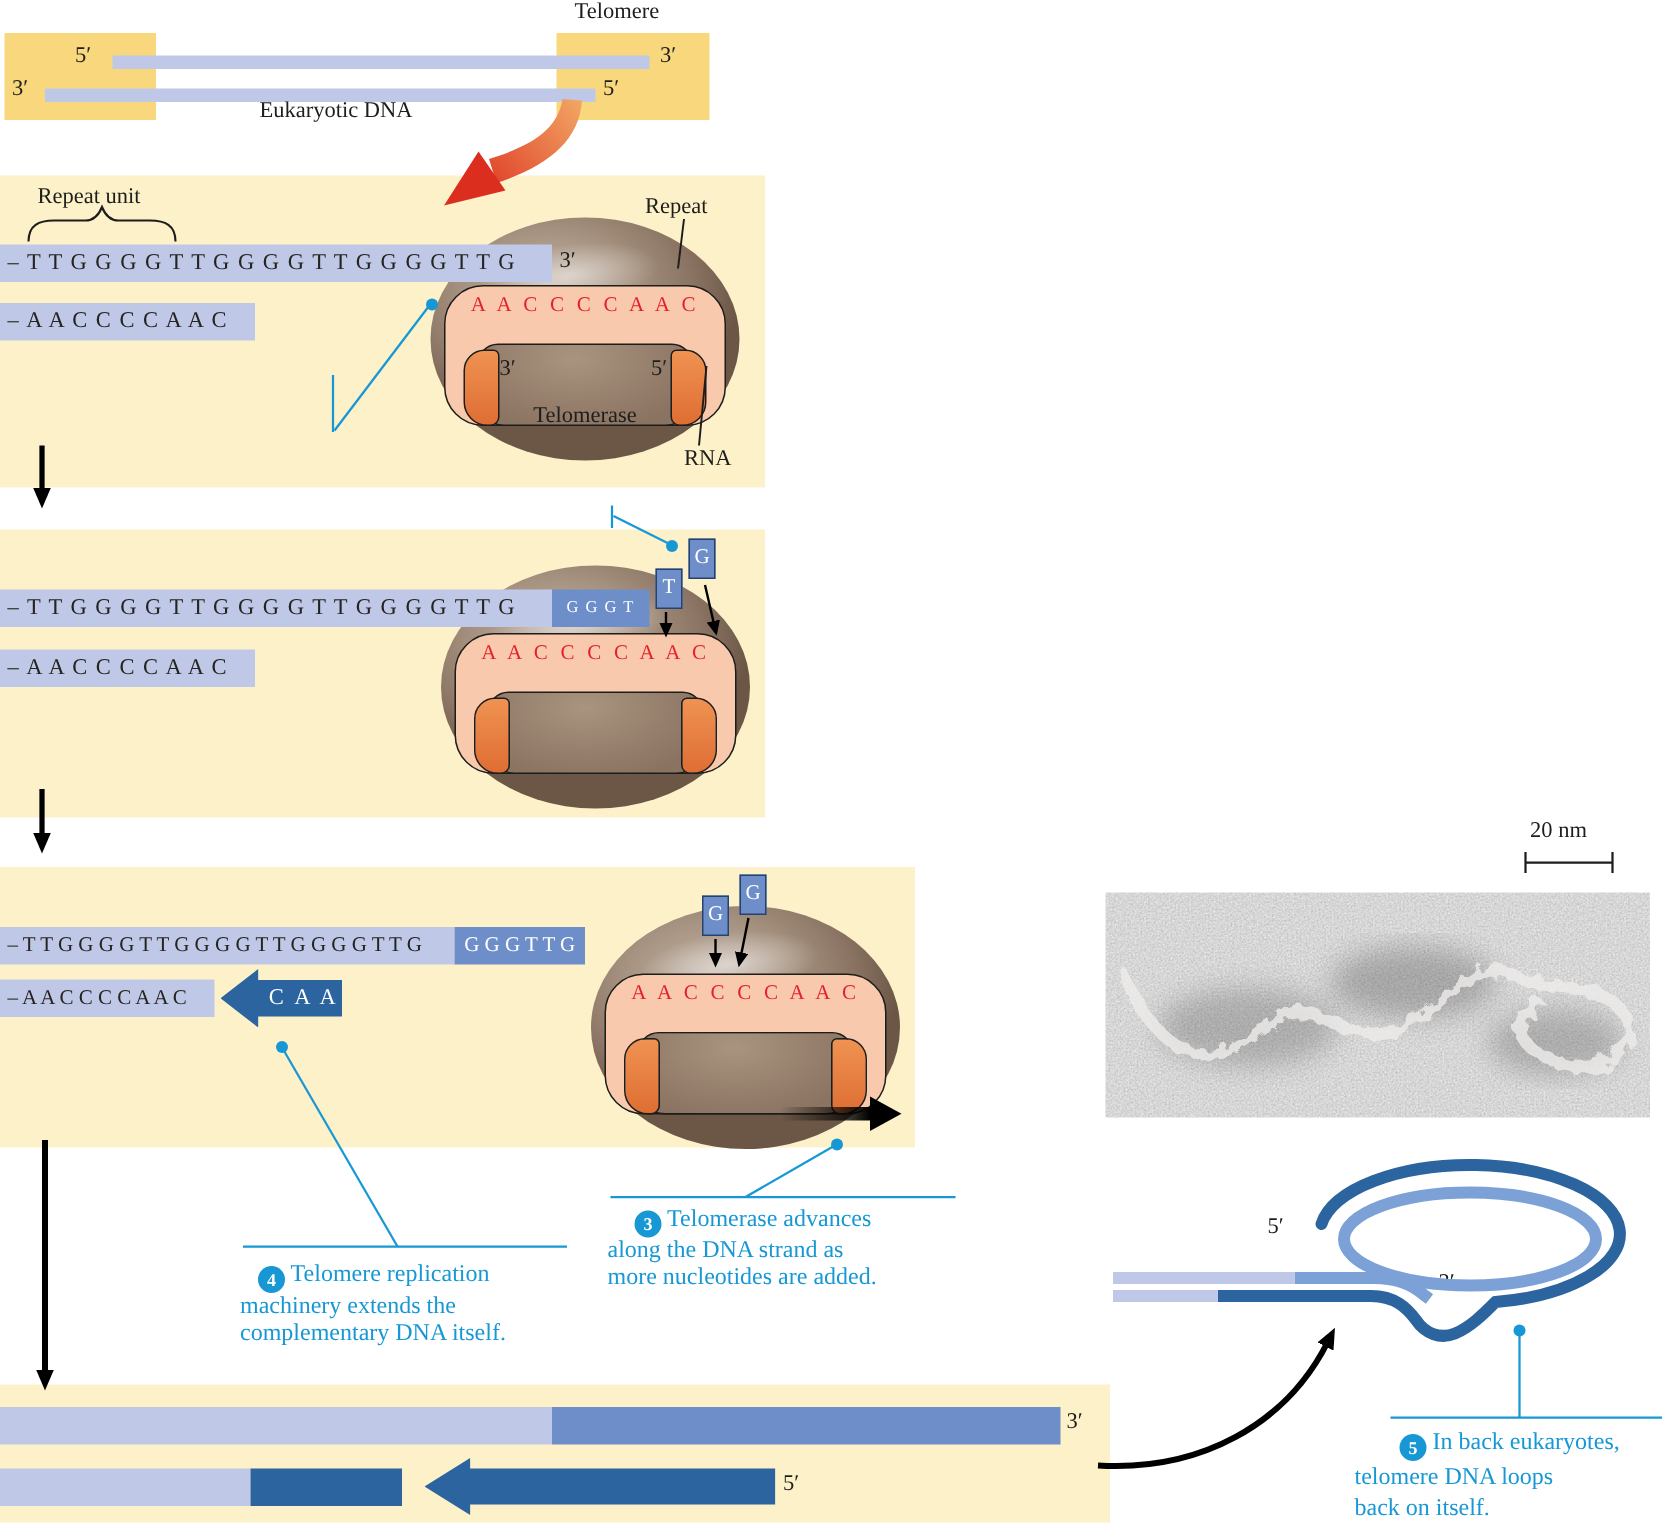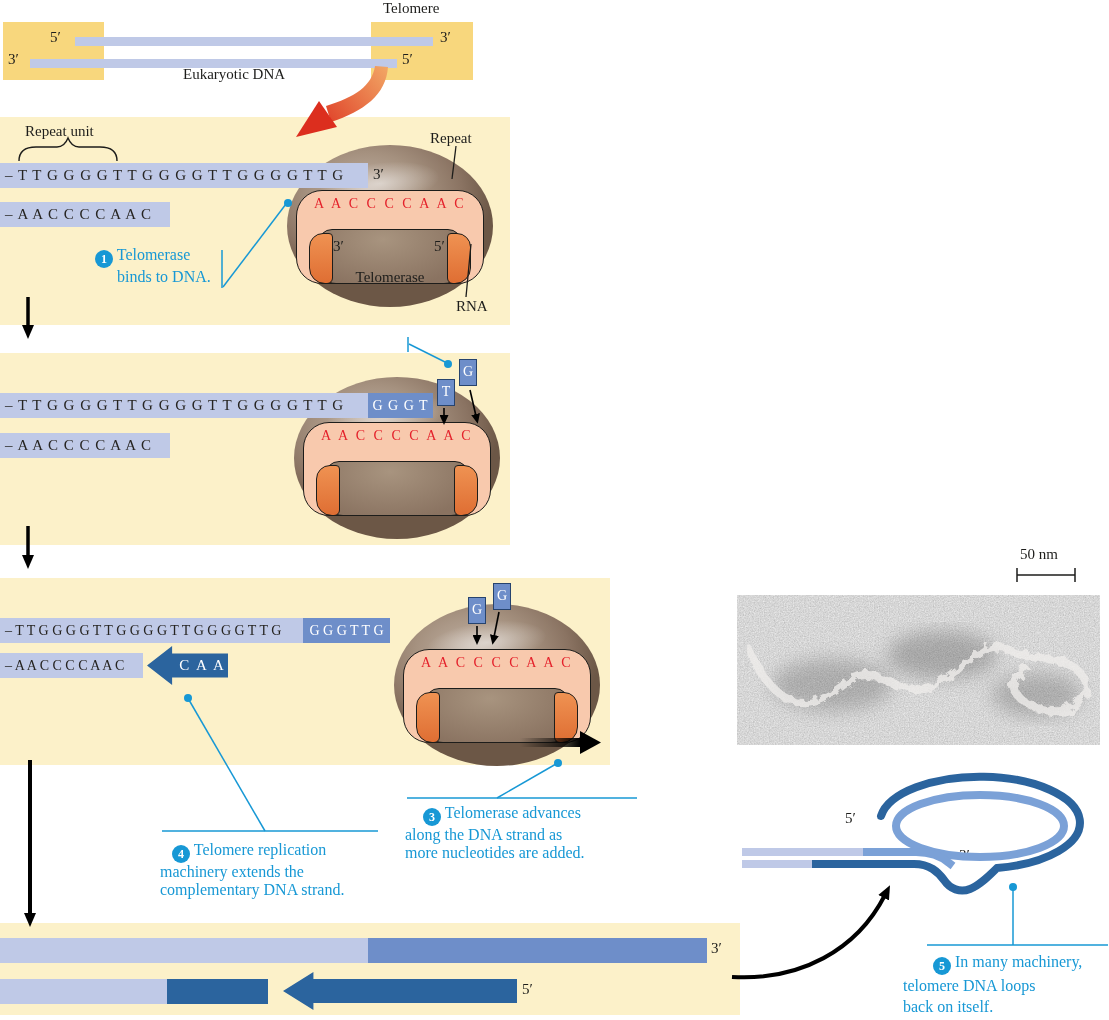--- a/index.html
+++ b/index.html
@@ -6,21 +6,21 @@
   #stage{position:relative;width:1109px;height:1020px;background:#fff;overflow:hidden;
          font-family:Liberation Serif, serif;color:#1d1d1b;}
   .abs{position:absolute;}
   .panel{position:absolute;background:#fcf1c9;}
   .ybox{position:absolute;background:#f8d77d;}
   .bar{position:absolute;background:#bfc9e7;height:9px;}
   .lbl{position:absolute;font-size:15px;color:#1d1d1b;white-space:nowrap;}
   .seqbar{position:absolute;height:25px;line-height:25px;background:#bfc9e7;color:#262421;
           font-size:15px;letter-spacing:1px;white-space:nowrap;padding-left:5px;box-sizing:border-box;}
   .seqext{position:absolute;height:25px;line-height:25px;background:#6e8ec9;color:#fff;
-          font-size:14px;letter-spacing:1px;white-space:nowrap;text-align:center;}
+          font-size:11px;letter-spacing:1px;white-space:nowrap;text-align:center;}
   .sm{font-size:14px;letter-spacing:0;}
   .step{position:absolute;color:#1798d5;font-size:16px;line-height:18px;white-space:nowrap;}
   .step .ml{display:inline-block;}
   .stepnum{display:inline-block;width:18px;height:18px;border-radius:50%;background:#1798d5;
            color:#fff;font-size:12px;font-weight:bold;text-align:center;line-height:18px;vertical-align:-3px;}
   .blob{position:absolute;width:206px;height:162px;}
   .blob-body{position:absolute;inset:0;border-radius:50%;
      background:radial-gradient(ellipse 62% 56% at 38% 30%, #c3b4a7 0%, #a5917f 45%, #8a7362 76%, #6c5746 100%);}
   .blob-body::after{content:'';position:absolute;left:16%;top:11%;width:58%;height:25%;border-radius:50%;
      background:radial-gradient(ellipse at center, rgba(255,255,255,.5), rgba(255,255,255,0) 72%);
@@ -57,21 +57,21 @@
 
   <div class="lbl" style="left:383px;top:0px;">Telomere</div>
   <div class="ybox" style="left:3px;top:22px;width:101px;height:58px;"></div>
   <div class="ybox" style="left:371px;top:22px;width:102px;height:58px;"></div>
   <div class="bar" style="left:75px;top:37px;width:358px;"></div>
   <div class="bar" style="left:30px;top:59px;width:367px;"></div>
   <div class="lbl" style="left:50px;top:29px;">5′</div>
   <div class="lbl" style="left:440px;top:29px;">3′</div>
   <div class="lbl" style="left:8px;top:51px;">3′</div>
   <div class="lbl" style="left:402px;top:51px;">5′</div>
-  <div class="lbl" style="left:183px;top:66px;">Eukaryotic DNA</div>
+  <div class="lbl" style="left:173px;top:66px;">Eukaryotic DNA</div>
 
   <div class="panel" style="left:0;top:117px;width:510px;height:208px;"></div>
   <div class="lbl" style="left:25px;top:123px;">Repeat unit</div>
 
   <div class="blob" style="left:287px;top:145px;">
     <div class="blob-body"></div>
     <div class="rna-arch"></div>
     <div class="rna-inner"></div>
     <div class="curl curl-l"></div>
     <div class="curl curl-r"></div>
@@ -81,25 +81,20 @@
     <div class="lbl blob-name">Telomerase</div>
   </div>
 
   <div class="seqbar" style="left:0;top:163px;width:368px;">– T T G G G G T T G G G G T T G G G G T T G</div>
   <div class="lbl" style="left:373px;top:166px;">3′</div>
   <div class="seqbar" style="left:0;top:202px;width:170px;">– A A C C C C A A C</div>
 
   <div class="lbl" style="left:430px;top:130px;">Repeat</div>
   <div class="lbl" style="left:456px;top:298px;">RNA</div>
 
-  <div class="step" style="left:95px;top:246px;">
-    <span class="stepnum">1</span>
-    <span>Telomerase</span><br>
-    <span class="ml" style="margin-left:22px;">binds to DNA.</span>
-  </div>
 
 
   <div class="panel" style="left:0;top:353px;width:510px;height:192px;"></div>
 
   <div class="blob" style="left:294px;top:377px;">
     <div class="blob-body"></div>
     <div class="rna-arch"></div>
     <div class="rna-inner"></div>
     <div class="curl curl-l"></div>
     <div class="curl curl-r"></div>
@@ -139,33 +134,33 @@
     <span class="ml" style="margin-left:18px;"><span class="stepnum">3</span>
     <span>Telomerase advances</span></span><br>
     <span>along the DNA strand as</span><br>
     <span>more nucleotides are added.</span>
   </div>
 
   <div class="step" style="left:160px;top:841px;">
     <span class="ml" style="margin-left:12px;"><span class="stepnum">4</span>
     <span>Telomere replication</span></span><br>
     <span>machinery extends the</span><br>
-    <span>complementary DNA strand.</span>
+    <span>complementary DNA itself.</span>
   </div>
 
   <div class="panel" style="left:0;top:923px;width:740px;height:92px;"></div>
   <div class="abs" style="left:0;top:938px;width:368px;height:25px;background:#bfc9e7;"></div>
   <div class="abs" style="left:368px;top:938px;width:339px;height:25px;background:#6e8ec9;"></div>
   <div class="lbl" style="left:711px;top:940px;">3′</div>
   <div class="abs" style="left:0;top:979px;width:167px;height:25px;background:#bfc9e7;"></div>
   <div class="abs" style="left:167px;top:979px;width:101px;height:25px;background:#2b649e;"></div>
   <div class="bigarrow" style="left:283px;top:972px;width:234px;height:38px;"></div>
   <div class="lbl" style="left:522px;top:981px;">5′</div>
 
-  <div class="lbl" style="left:1020px;top:546px;">50 nm</div>
+  <div class="lbl" style="left:1020px;top:546px;">20 nm</div>
   <svg class="abs" style="left:737px;top:595px;" width="363" height="150">
     <defs>
       <filter id="grain" x="0" y="0" width="100%" height="100%">
         <feTurbulence type="fractalNoise" baseFrequency="0.8" numOctaves="2" seed="11"></feTurbulence>
         <feColorMatrix type="saturate" values="0"></feColorMatrix>
         <feComponentTransfer>
           <feFuncR type="linear" slope="0.55" intercept="0.40"></feFuncR>
           <feFuncG type="linear" slope="0.55" intercept="0.40"></feFuncG>
           <feFuncB type="linear" slope="0.55" intercept="0.40"></feFuncB>
           <feFuncA type="linear" slope="0" intercept="1"></feFuncA>
@@ -188,21 +183,21 @@
     <g filter="url(#rough)" opacity="0.8">
       <path d="M12,55 C30,95 55,118 85,104 C110,92 118,70 148,85 C178,100 198,95 222,75 C242,60 252,45 272,55 C298,68 330,58 345,80 C356,97 340,122 308,115 C278,108 266,88 288,74" stroke="#efedeb" stroke-width="8" fill="none" stroke-linecap="round"></path>
     </g>
   </svg>
 
   <div class="lbl" style="left:845px;top:810px;">5′</div>
   <div class="lbl" style="left:959px;top:847px;">3′</div>
 
   <div class="step" style="left:903px;top:951px;line-height:21px;">
     <span class="ml" style="margin-left:30px;"><span class="stepnum">5</span>
-    <span>In many machinery,</span></span><br>
+    <span>In back eukaryotes,</span></span><br>
     <span>telomere DNA loops</span><br>
     <span>back on itself.</span>
   </div>
 
   <svg id="overlay" width="1109" height="1020" viewBox="0 0 1109 1020">
     <defs>
       <marker id="ah" markerUnits="userSpaceOnUse" markerWidth="14" markerHeight="12" refX="3" refY="6" orient="auto">
         <path d="M0,0 L14,6 L0,12 Z" fill="#000"></path>
       </marker>
       <marker id="ahs" markerUnits="userSpaceOnUse" markerWidth="10" markerHeight="9" refX="2" refY="4.5" orient="auto">

